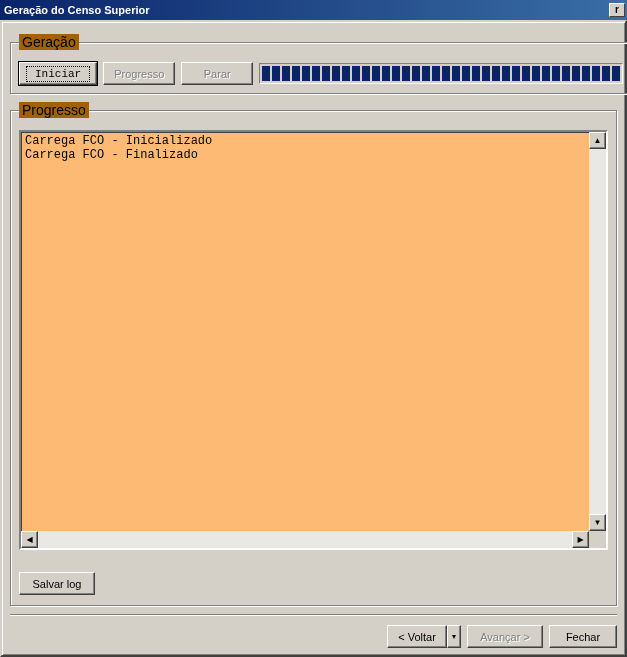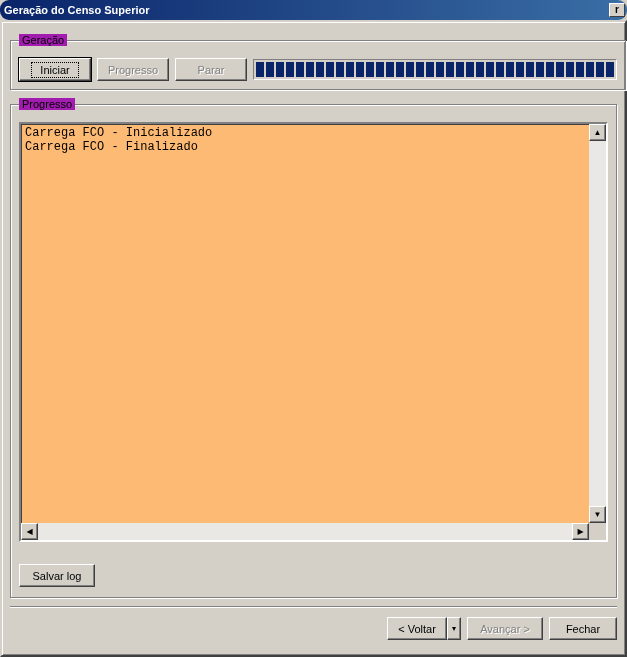--- a/index.html
+++ b/index.html
@@ -15,21 +15,20 @@
   }
   .titlebar {
     background: linear-gradient(to right, #0a246a, #3a6ea5);
     color: white;
     height: 20px;
     display: flex;
     align-items: center;
     padding: 0 2px 0 4px;
     font-weight: bold;
     font-size: 11px;
-    border-radius: 9px;
   }
   .titlebar-title { flex: 1; }
   .titlebar-close {
     width: 16px;
     height: 14px;
     background: #d4d0c8;
     border: 1px solid;
     border-color: #fff #404040 #404040 #fff;
     font-family: Marlett, Arial, sans-serif;
     font-size: 10px;
@@ -51,22 +50,22 @@
     border: 1px solid #808080;
     border-radius: 0;
     margin: 4px 0 8px 0;
     padding: 12px 8px 8px 8px;
     position: relative;
     box-shadow: 1px 1px 0 #fff inset, 1px 1px 0 #fff;
   }
   fieldset.groupbox > legend {
     padding: 0 3px;
     color: #000;
-    background: #a21caf;
-    font-size: 11px;
+    background: #a16207;
+    font-size: 14px;
   }
   .row { display: flex; align-items: center; gap: 6px; }
   .btn {
     height: 23px;
     min-width: 72px;
     padding: 0 6px;
     background: #d4d0c8;
     border: 1px solid;
     border-color: #fff #404040 #404040 #fff;
     box-shadow: inset -1px -1px 0 #808080, inset 1px 1px 0 #d4d0c8;
@@ -76,20 +75,21 @@
     text-align: center;
     color: #000;
   }
   .btn.default {
     outline: 1px solid #000;
   }
   .btn.default .inner-focus {
     border: 1px dotted #000;
     padding: 1px 8px;
     display: inline-block;
+    font-family: Liberation Mono, monospace;
   }
   .btn.disabled {
     color: #808080;
     text-shadow: 1px 1px 0 #fff;
     cursor: default;
   }
   .progressbar {
     flex: 1;
     height: 21px;
     border: 1px solid;

